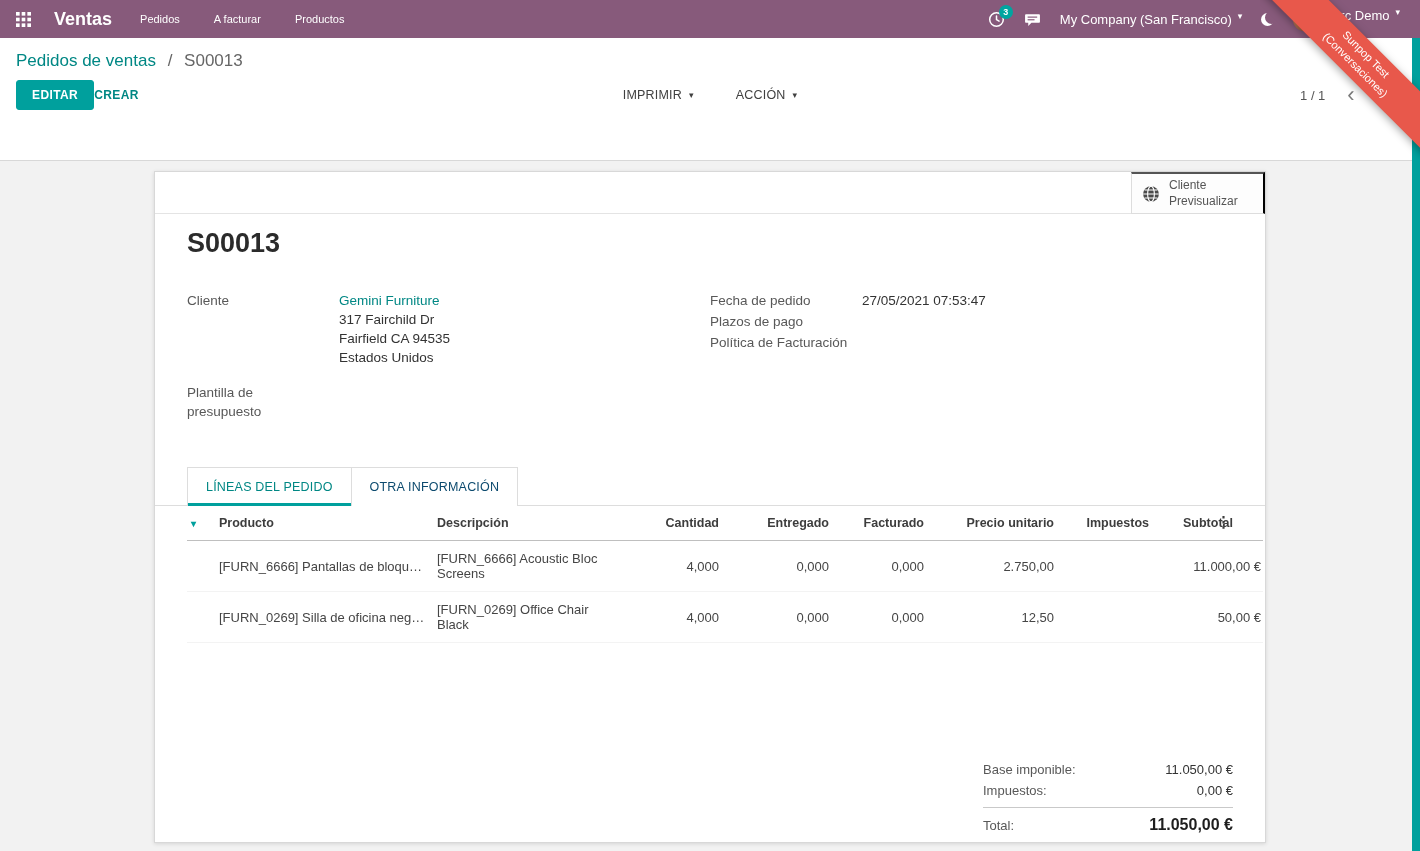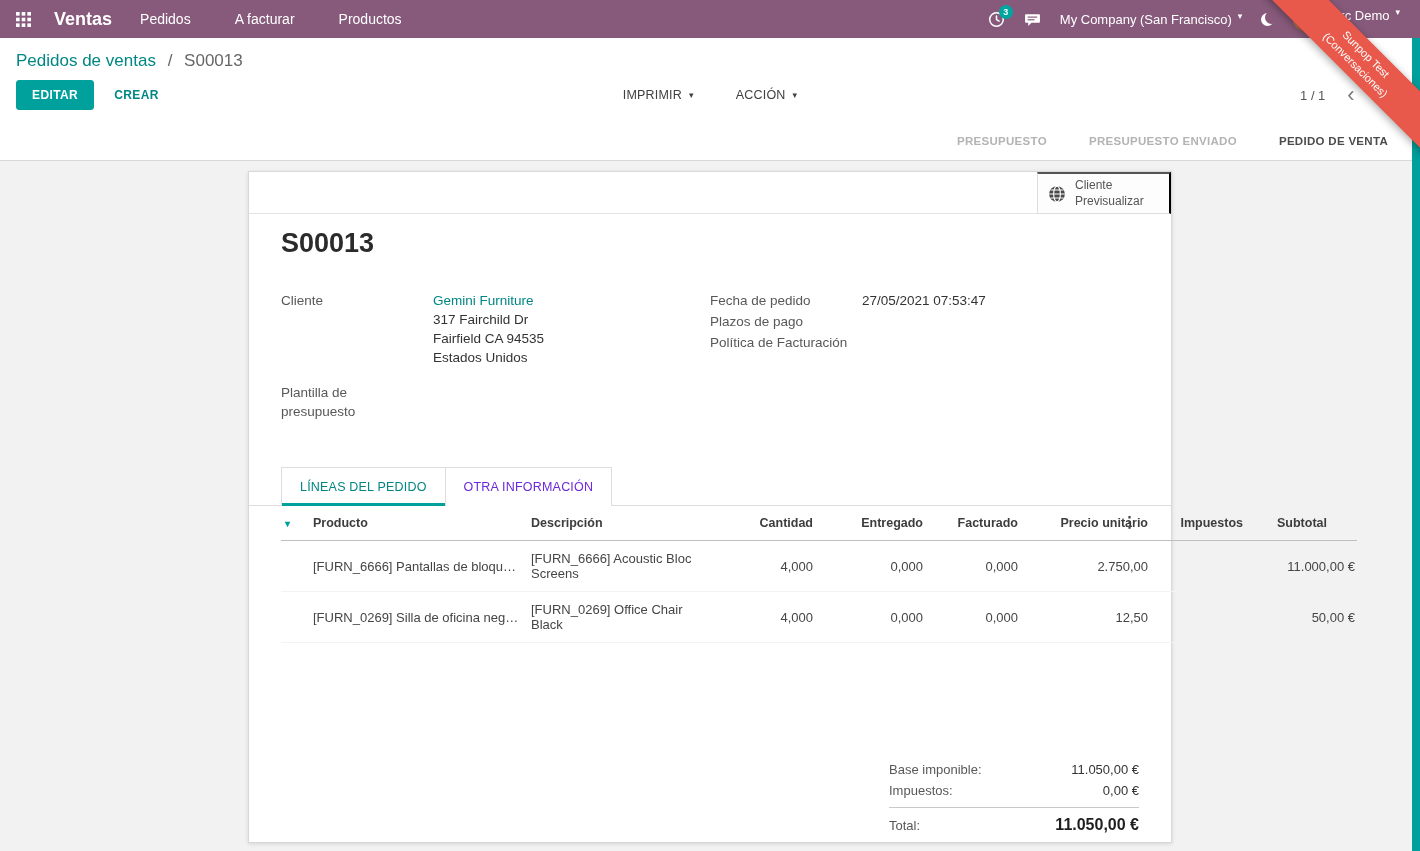--- a/index.html
+++ b/index.html
@@ -3,75 +3,75 @@
 <meta charset="utf-8">
 <style>
   *{box-sizing:border-box;margin:0;padding:0}
   html,body{width:1420px;height:851px;overflow:hidden}
   body{font-family:"Liberation Sans",sans-serif;background:#f2f2f2;position:relative}
 
   
   .topbar{height:38px;background:#875A7B;display:flex;align-items:center;color:#fff;position:relative;z-index:5}
   .apps-btn{width:46px;height:38px;background:transparent;border:none;display:flex;align-items:center;justify-content:center;cursor:pointer}
   .app-name{font-size:18px;font-weight:bold;margin:0 28px 0 8px;cursor:pointer}
-  .top-menus{display:flex;gap:44px;font-size:14px}
+  .top-menus{display:flex;gap:34px;font-size:11px}
   .top-menus a{color:#fff;text-decoration:none;cursor:pointer}
   .top-right{margin-left:auto;display:flex;align-items:center;gap:19px;padding-right:20px}
   .icon-btn{position:relative;background:none;border:none;cursor:pointer;display:flex;align-items:center;color:#fff}
   .badge{position:absolute;top:-6px;right:-8px;background:#00A5A0;color:#fff;font-size:9px;min-width:14px;height:14px;border-radius:8px;display:flex;align-items:center;justify-content:center;padding:0 3px;font-weight:bold}
   .company,.user{display:flex;align-items:flex-start;gap:6px;font-size:13px;cursor:pointer;white-space:nowrap}
   .caret{font-size:9px;line-height:1}
   .moon{display:inline-block;width:13px;height:13px;border-radius:50%;box-shadow:inset 4px -2px 0 0 #fff}
   .avatar{width:23px;height:23px;border-radius:50%;background:radial-gradient(circle at 35% 30%, #e0a075, #8c4a32);display:inline-block;flex-shrink:0}
 
   
   .ribbon-wrap{position:absolute;top:0;right:0;width:160px;height:160px;overflow:hidden;z-index:20;pointer-events:none}
   .ribbon{position:absolute;top:40px;right:-58px;width:235px;transform:rotate(45deg);background:#e8584b;color:#fff;text-align:center;font-size:11px;line-height:1.35;padding:5px 0;box-shadow:0 2px 8px rgba(0,0,0,.35)}
 
   
   .breadcrumb-row{background:#fff;padding:13px 16px 2px;font-size:17px}
   .bc-link{color:#008784;cursor:pointer}
   .bc-sep{color:#666;margin:0 7px}
   .bc-current{color:#666}
   .control-row{background:#fff;padding:7px 16px 11px;display:flex;align-items:center;position:relative}
   .btn-primary{background:#00A09D;color:#fff;border:1px solid #00A09D;border-radius:3px;padding:7px 15px;font-size:12px;font-weight:bold;letter-spacing:.4px;cursor:pointer;font-family:inherit}
-  .btn-link{background:none;border:none;color:#008784;font-size:12px;font-weight:bold;letter-spacing:.4px;margin-left:20px;cursor:pointer;font-family:inherit}
+  .btn-link{background:none;border:none;color:#008784;font-size:12px;font-weight:bold;letter-spacing:.4px;cursor:pointer;font-family:inherit}
   .center-actions{position:absolute;left:50%;transform:translateX(-50%);display:flex;gap:42px;font-size:12.5px;color:#404040}
   .dropdown{display:flex;align-items:center;gap:7px;cursor:pointer;letter-spacing:.2px}
   .pager{margin-left:auto;display:flex;align-items:center;gap:2px;font-size:13px;color:#555;padding-right:10px}
   .pager-value{margin-right:10px}
   .pager-btn{background:none;border:none;font-size:22px;color:#7a7a7a;cursor:pointer;line-height:1;padding:0 10px;font-family:inherit}
 
   
   .statusbar{background:#fff;border-bottom:1px solid #d8d8d8;display:flex;align-items:center;padding:0 16px;height:40px}
   .status-buttons{display:flex;gap:32px}
   .status-btn{background:none;border:none;color:#008784;font-size:12px;font-weight:bold;letter-spacing:.3px;cursor:pointer;font-family:inherit}
   .status-states{margin-left:auto;display:flex;gap:42px;padding-right:16px}
   .status-state{font-size:11.5px;font-weight:bold;color:#b3b3b3;letter-spacing:.3px;cursor:pointer}
   .status-state.active{color:#4c4c4c}
 
   
   .content{height:688px}
-  .sheet{width:924px;height:672px;margin:10px auto 0;background:#fff;border:1px solid #d8d8d8;box-shadow:0 1px 4px rgba(0,0,0,.12);position:relative}
+  .sheet{width:1112px;height:672px;margin:10px auto 0;background:#fff;border:1px solid #d8d8d8;box-shadow:0 1px 4px rgba(0,0,0,.12);position:relative}
   .sheet-top-strip{height:42px;border-bottom:1px solid #e4e4e4;position:relative}
   .preview-btn{position:absolute;top:0;right:0;width:134px;height:42px;border-left:1px solid #ddd;border-bottom:1px solid #ddd;background:#fdfdfd;display:flex;align-items:center;gap:9px;padding:0 10px;cursor:pointer;font-size:12px;color:#555;text-align:left;line-height:1.3;font-family:inherit}
   .sheet-body{padding:0 32px}
   .title{margin-top:14px;font-size:27px;font-weight:bold;color:#2b2b2b}
   .fields{display:flex;margin-top:32px}
   .fcol{width:50%}
   .field{display:flex;font-size:13.5px;line-height:19px;margin-bottom:2px}
   .flabel{width:152px;flex-shrink:0;color:#585858;padding-right:10px}
   .fvalue{color:#333}
   .field.spaced{margin-top:16px}
   a.link{color:#008784;text-decoration:none;cursor:pointer}
 
   
   .notebook{margin-top:44px}
   .tabs{display:flex;padding-left:32px;border-bottom:1px solid #ddd}
-  .tab{padding:12px 18px;font-size:12.5px;color:#6d28d9;border:1px solid #ddd;border-bottom:none;background:#fff;cursor:pointer;letter-spacing:.2px;margin-bottom:-1px}
+  .tab{padding:12px 18px;font-size:12.5px;color:#0c4a6e;border:1px solid #ddd;border-bottom:none;background:#fff;cursor:pointer;letter-spacing:.2px;margin-bottom:-1px}
   .tab + .tab{border-left:none}
   .tab.active{color:#008784;box-shadow:inset 0 -3px 0 #00A09D}
 
   
   .lines{padding:0 32px;position:relative}
   table{width:100%;border-collapse:collapse;table-layout:fixed}
   th{font-size:12.5px;color:#3d3d3d;font-weight:bold;padding:10px 4px;border-bottom:1px solid #bfbfbf;text-align:left;white-space:nowrap}
   th.num{text-align:right}
   th.subtotal{text-align:right;padding-right:30px}
   td{font-size:13px;color:#454545;padding:10px 4px;vertical-align:middle}
@@ -174,25 +174,20 @@
     </div>
   </div>
   <div class="pager">
     <span class="pager-value">1 / 1</span>
     <button class="pager-btn">‹</button>
     <button class="pager-btn">›</button>
   </div>
 </div>
 
 <div class="statusbar">
-  <div class="status-states">
-    <span class="status-state">PRESUPUESTO</span>
-    <span class="status-state">PRESUPUESTO ENVIADO</span>
-    <span class="status-state active">PEDIDO DE VENTA</span>
-  </div>
 </div>
 
 <div class="content">
   <div class="sheet">
 
     <div class="sheet-top-strip">
       <button class="preview-btn">
         <svg width="18" height="18" viewBox="0 0 16 16">
           <circle cx="8" cy="8" r="7" fill="#4a4a4a"></circle>
           <ellipse cx="8" cy="8" rx="3" ry="7" fill="none" stroke="#fff" stroke-width="1"></ellipse>

